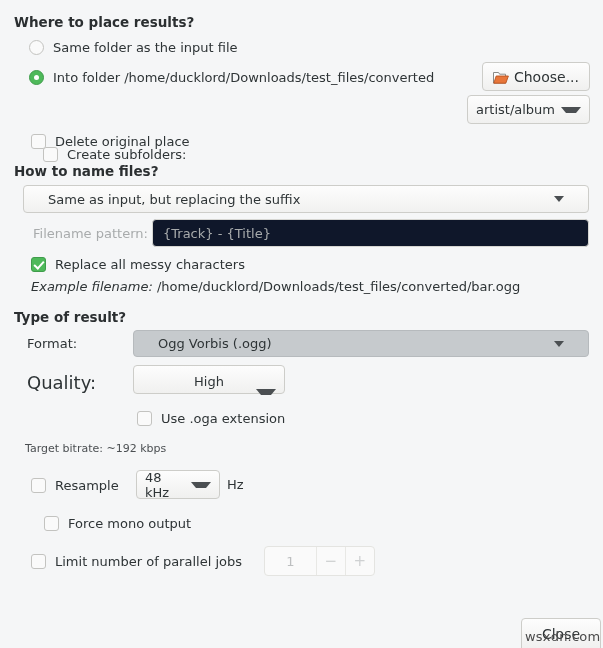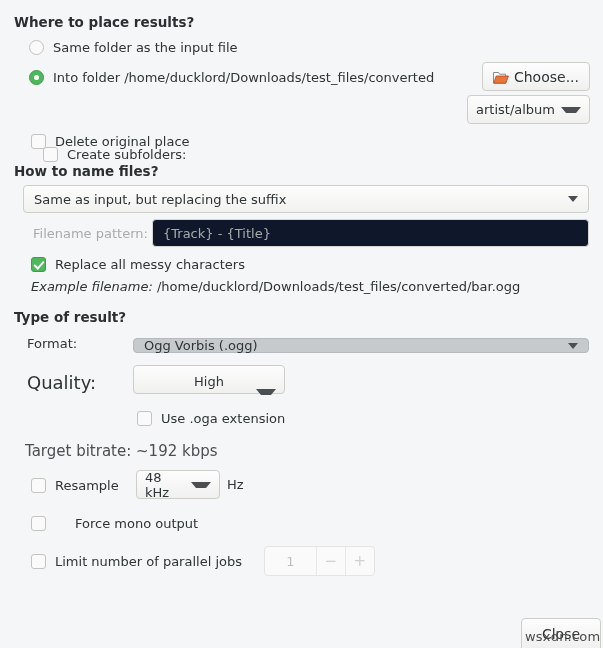--- a/index.html
+++ b/index.html
@@ -142,21 +142,21 @@
 
   
   .combo-wide {
     background: linear-gradient(to bottom, #fdfdfd, #f1f1f0);
     border: 1px solid #cdcdc9;
     border-radius: 4px;
     box-sizing: border-box;
     position: absolute;
     display: flex;
     align-items: center;
-    padding: 0 10px;
+    padding: 0 24px;
     font-size: 13px;
     color: #2e3436;
     cursor: default;
   }
   .combo-wide.gray {
     background: #c6cacd;
     border: 1px solid #b6babd;
   }
 
   
@@ -205,21 +205,21 @@
   
   .folder-ico {
     width: 16px;
     height: 14px;
     position: relative;
     flex: none;
     margin-right: 5px;
   }
 
   .italic { font-style: italic; }
-  .small-note { font-size: 15px; color: #4b4f52; position: absolute; }
+  .small-note { font-size: 11px; color: #4b4f52; position: absolute; }
 
   .watermark {
     position: absolute;
     font-family: "DejaVu Sans", "Liberation Sans", sans-serif;
     font-size: 13px;
     color: #4a4a4a;
     letter-spacing: 0.2px;
     pointer-events: none;
   }
 </style>
@@ -285,21 +285,21 @@
 
   <div style="position:absolute; left:31px; top:279px; font-size:13px; white-space:nowrap;">
     <span class="italic">Example filename:</span>
     <span>/home/ducklord/Downloads/test_files/converted/bar.ogg</span>
   </div>
 
   <div class="section-head" style="left:14px; top:309px;">Type of result?</div>
 
   <div style="position:absolute; left:27px; top:336px; font-size:13px;">Format:</div>
 
-  <div class="combo-wide gray" style="left:133px; top:338px; width:456px; height:15px;justify-content:center;">
+  <div class="combo-wide gray" style="left:133px; top:330px; width:456px; height:27px;justify-content:center;">
     <span>Ogg Vorbis (.ogg)</span>
     <span class="caret" style="margin-left:auto;"></span>
   </div>
 
   <div style="position:absolute; left:27px; top:372px; font-size:18px;">Quality:</div>
 
   <div class="combo" style="left:133px; top:365px; width:152px; height:29px;flex-direction:column;">
     <span>High</span>
     <span class="caret"></span>
   </div>
@@ -316,21 +316,21 @@
     <span class="lbl">Resample</span>
   </div>
 
   <div class="combo" style="left:136px; top:470px; width:84px; height:29px;">
     <span>48 kHz</span>
     <span class="caret" style="margin-left:7px;"></span>
   </div>
 
   <div style="position:absolute; left:227px; top:477px; font-size:13px;">Hz</div>
 
-  <div class="row" style="left:31px; top:514px; height:18px;gap:20px;">
+  <div class="row" style="left:44px; top:514px; height:18px;">
     <span class="cbox"></span>
     <span class="lbl">Force mono output</span>
   </div>
 
   <div class="row" style="left:31px; top:552px; height:18px;">
     <span class="cbox"></span>
     <span class="lbl">Limit number of parallel jobs</span>
   </div>
 
   <div class="spin" style="left:264px; top:546px; width:111px; height:30px;">

